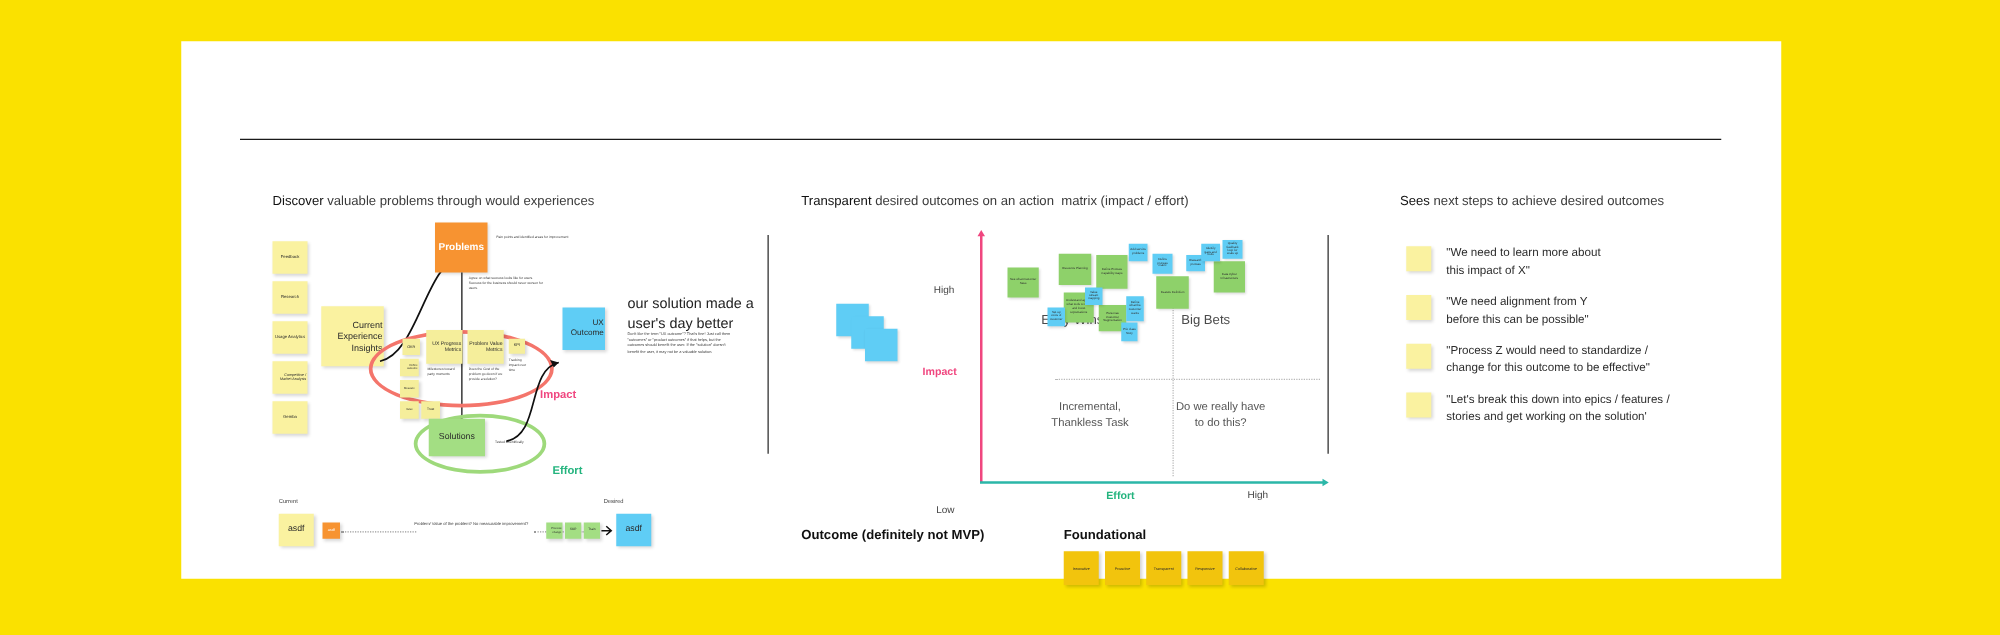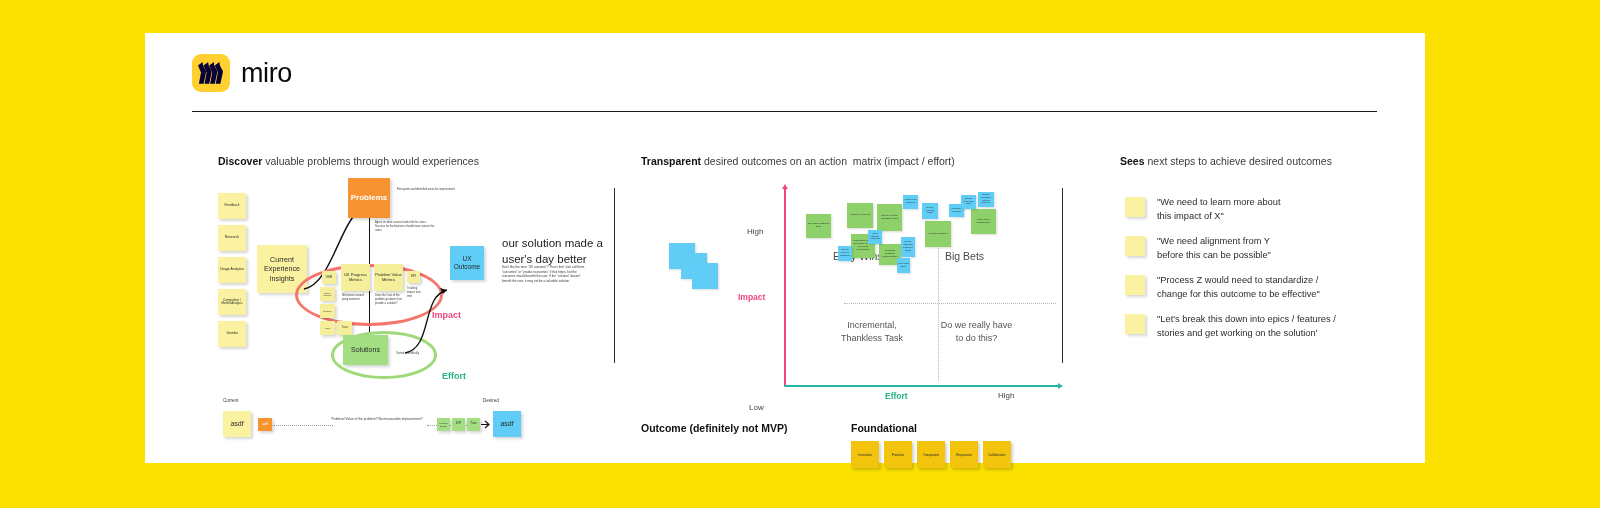--- a/index.html
+++ b/index.html
@@ -28,33 +28,33 @@
     position: relative; overflow: hidden;
   }
   .logo-box svg { position: absolute; left: 6px; top: 8px; }
   .logo-text { font-size: 27px; font-weight: 500; color: #0a0a0a; letter-spacing: -0.4px; }
   .header-rule {
     position: absolute; left: 47px; top: 78px; width: 1185px; height: 1px; background: #1a1a1a;
   }
 
   
   .sec-head { position: absolute; font-size: 10.5px; color: #3b3b3b; white-space: pre; }
-  .sec-head b { font-weight: bold; color: #111; margin-top: 24px; }
+  .sec-head b { font-weight: normal; color: #111; margin-top: 24px; }
   #head-discover { left: 73px; top: 122px; }
   #head-prioritize { left: 496px; top: 122px; }
   #head-plan { left: 975px; top: 122px; }
 
   .divider { position: absolute; width: 1px; background: #2b2b2b; top: 155px; height: 175px; }
   #div-1 { left: 469px; }
   #div-2 { left: 917px; }
 
   
   .note {
     position: absolute;
-    display: flex; align-items: center; justify-content: center; text-align: center;
+    display: flex; align-items: center; justify-content: center; text-align: right;
     box-shadow: 1.5px 1.5px 2.5px rgba(0,0,0,0.16);
     line-height: 1.12;
     overflow: hidden;
     color: #2a2a2a;
     padding: 1px;
   }
   .n-yellow { background: #FAF2A0; }
   .n-yellow2 { background: #F5EE9B; }
   .n-orange { background: #F79331; color: #fff; }
   .n-green  { background: #8ED16A; }
@@ -130,31 +130,20 @@
     box-shadow: 1.5px 1.5px 2.5px rgba(0,0,0,0.16);
   }
   .plan-text { font-size: 9.3px; color: #2c2c2c; line-height: 1.55; white-space: pre-line; }
 </style>
 </head>
 <body>
 
 <div id="page">
   <div class="card">
 
-    <div class="logo-wrap">
-      <div class="logo-box">
-        <svg width="26" height="22" viewBox="0 0 26 22">
-          <path d="M4.6 0 L0 3.6 L3.0 10.4 L0.9 21.8 L5.6 21.8 L8.2 9.5 L5.0 3.3 Z" fill="#050038"></path>
-          <path d="M10.2 0 L5.6 3.6 L8.6 10.4 L6.5 21.8 L11.2 21.8 L13.8 9.5 L10.6 3.3 Z" fill="#050038"></path>
-          <path d="M15.8 0 L11.2 3.6 L14.2 10.4 L12.1 21.8 L16.8 21.8 L19.4 9.5 L16.2 3.3 Z" fill="#050038"></path>
-          <path d="M21.4 0 L16.8 3.6 L19.8 10.4 L17.7 21.8 L22.4 21.8 L25.0 9.5 L21.8 3.3 Z" fill="#050038"></path>
-        </svg>
-      </div>
-      <div class="logo-text">miro</div>
-    </div>
     <div class="header-rule"></div>
 
     <div class="sec-head" id="head-discover"><b>Discover</b><span> valuable problems through would experiences</span></div>
     <div class="sec-head" id="head-prioritize"><b>Transparent</b><span> desired outcomes on an action  matrix (impact / effort)</span></div>
     <div class="sec-head" id="head-plan"><b>Sees</b><span> next steps to achieve desired outcomes</span></div>
 
     <div class="divider" id="div-1"></div>
     <div class="divider" id="div-2"></div>
 
     <div class="note n-yellow" style="left:73px;top:160px;width:28px;height:26px;font-size:3.4px;">

